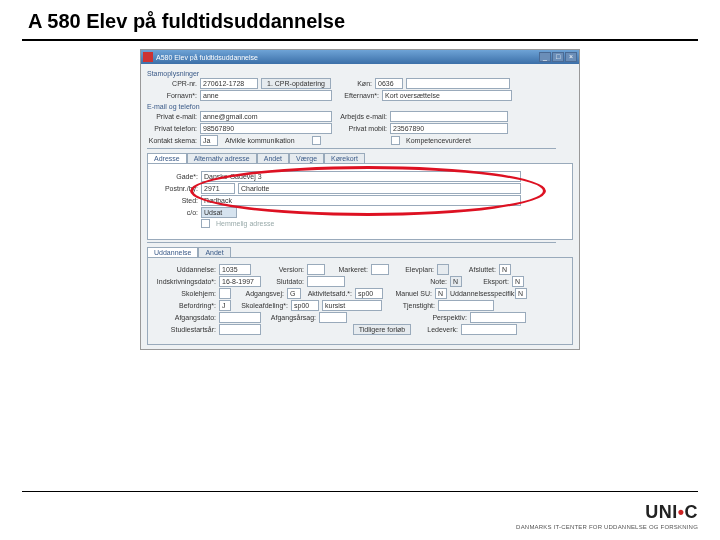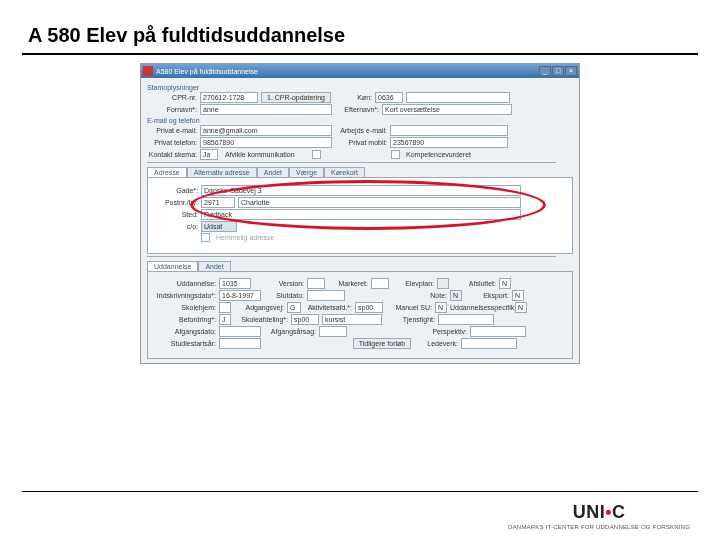--- a/index.html
+++ b/index.html
@@ -1,17 +1,17 @@
 <!DOCTYPE html>
 <html><head>
 <meta charset="utf-8">
 <style>
   * { box-sizing: border-box; margin: 0; padding: 0; }
   body { font-family: Arial, sans-serif; background: #fff; width: 720px; height: 540px; position: relative; font-size: 8px; }
-  .slide-title { font-size: 20px; font-weight: bold; padding: 24px 28px 6px; }
+  .slide-title { font-size: 20px; font-weight: bold; padding: 10px 28px 6px; }
   .title-underline { border-bottom: 2px solid #000; margin: 0 22px 8px; }
   .app-window { margin: 0 auto; width: 440px; border: 1px solid #999; background: #eef1f3; }
   .titlebar { background: linear-gradient(#6ea3d6, #3b6fa8); color: #fff; display: flex; align-items: center; height: 14px; padding: 0 2px; font-size: 7px; }
   .titlebar .ticon { width: 10px; height: 10px; background: #c33; margin-right: 3px; display: inline-block; }
   .titlebar .ttext { flex: 1; overflow: hidden; white-space: nowrap; }
   .winbtns { display: flex; gap: 1px; }
   .winbtn { width: 12px; height: 10px; background: #6b8eb8; border: 1px solid #4a6a94; color: #fff; font-size: 7px; line-height: 8px; text-align: center; }
   .panel { background: #eef1f3; padding: 4px 6px; }
   .group-label { color: #3a5a88; font-size: 7px; margin: 2px 0 1px; }
   .row { display: flex; align-items: center; margin: 1px 0; gap: 3px; }
@@ -23,21 +23,21 @@
   .inp.blue { background: #d6e3ef; }
   .hr { border-top: 1px solid #9ab; margin: 2px 0 4px; width: 96%; }
   .tabs { display: flex; gap: 0; margin-top: 2px; }
   .tab { border: 1px solid #9ab; border-bottom: none; background: #e6ebef; padding: 1px 6px; font-size: 7px; color: #3a5a88; }
   .tab.active { background: #fff; }
   .tabbody { border: 1px solid #9ab; background: #fff; padding: 6px 4px 10px; position: relative; }
   .tabbody.gray { background: #eef1f3; }
   .highlight-oval { position: absolute; border: 3px solid #d12; border-radius: 50% / 50%; left: 42px; top: 2px; width: 356px; height: 50px; pointer-events: none; }
   .chk { width: 9px; height: 9px; border: 1px solid #9ab; background: #fff; display: inline-block; }
   .sec2 { padding: 5px 6px 8px; }
-  .footer { position: absolute; right: 30px; bottom: 10px; text-align: center; }
+  .footer { position: absolute; right: 22px; bottom: 10px; text-align: right; }
   .brand { font-size: 18px; font-weight: bold; letter-spacing: 0.5px; color: #222; }
   .brand .dot { color: #c22; }
   .sub { font-size: 6px; color: #555; letter-spacing: 0.2px; margin-top: 1px; }
   .hr-full { position: absolute; left: 22px; right: 22px; bottom: 48px; border-top: 1px solid #000; }
 </style>
 </head>
 <body>
 
 <div class="slide-title">A 580 Elev på fuldtidsuddannelse</div>
 <div class="title-underline"></div>

